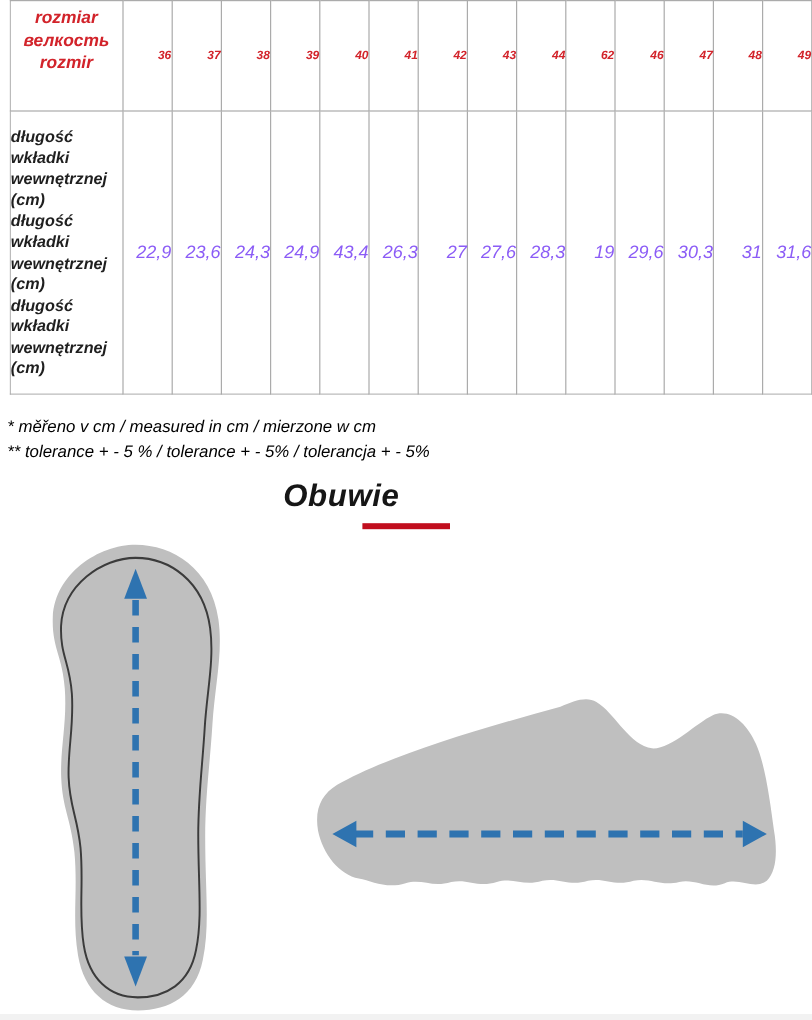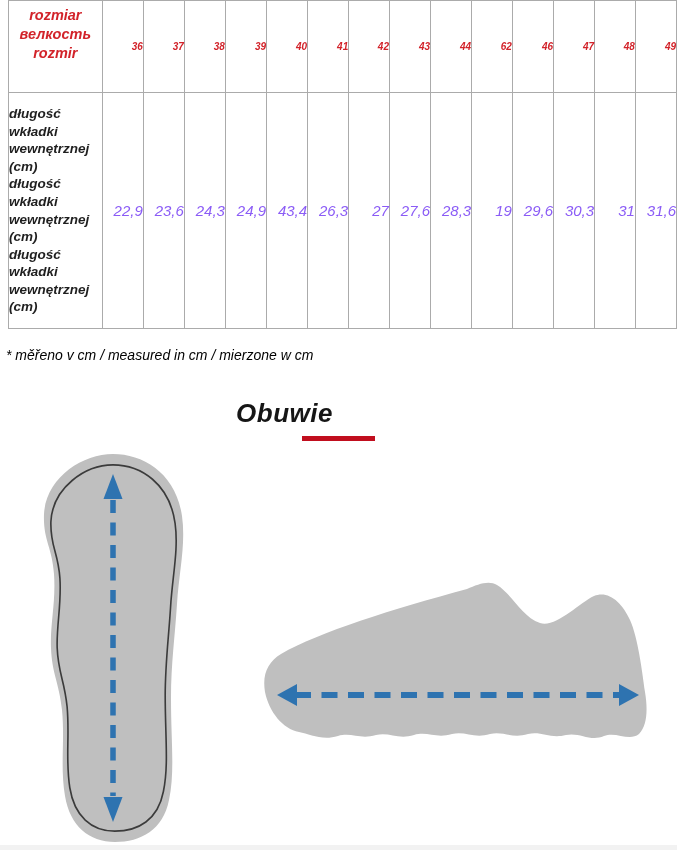--- a/index.html
+++ b/index.html
@@ -132,20 +132,21 @@
             <td class="value-cell">30,3</td>
             <td class="value-cell">31</td>
             <td class="value-cell">31,6</td>
           </tr>
       </tbody>
     </table>
   </div>
 
   <div class="footnotes">
       <div class="footnote-line">* měřeno v cm / measured in cm / mierzone w cm</div>
+      <div class="footnote-line">** tolerance + - 5 % / tolerance + - 5% / tolerancja + - 5%</div>
     </div>
 
   <div class="heading">Obuwie</div>
   <div class="heading-bar"></div>
 
   <svg class="insole-svg" width="154" height="392" viewBox="0 0 154 392">
     <path class="shape-gray" d="
       M 77 2
       C 108 2 140 22 146 64
       C 150 92 143 120 141 152

